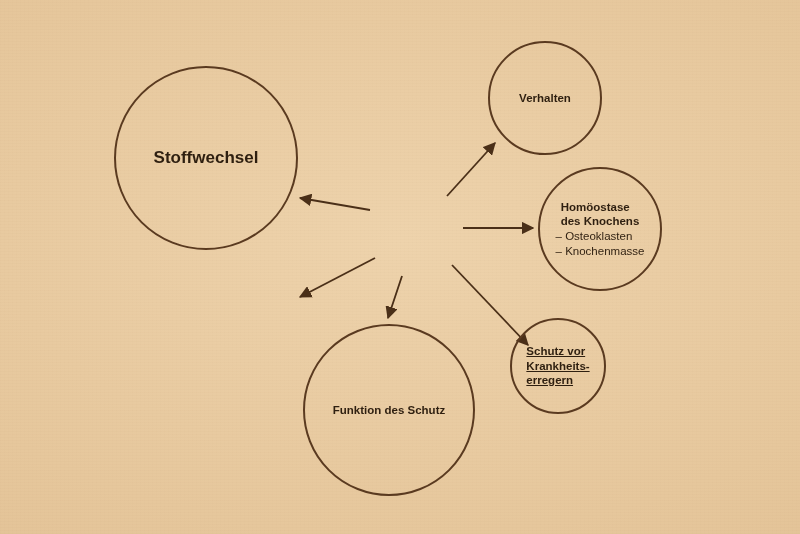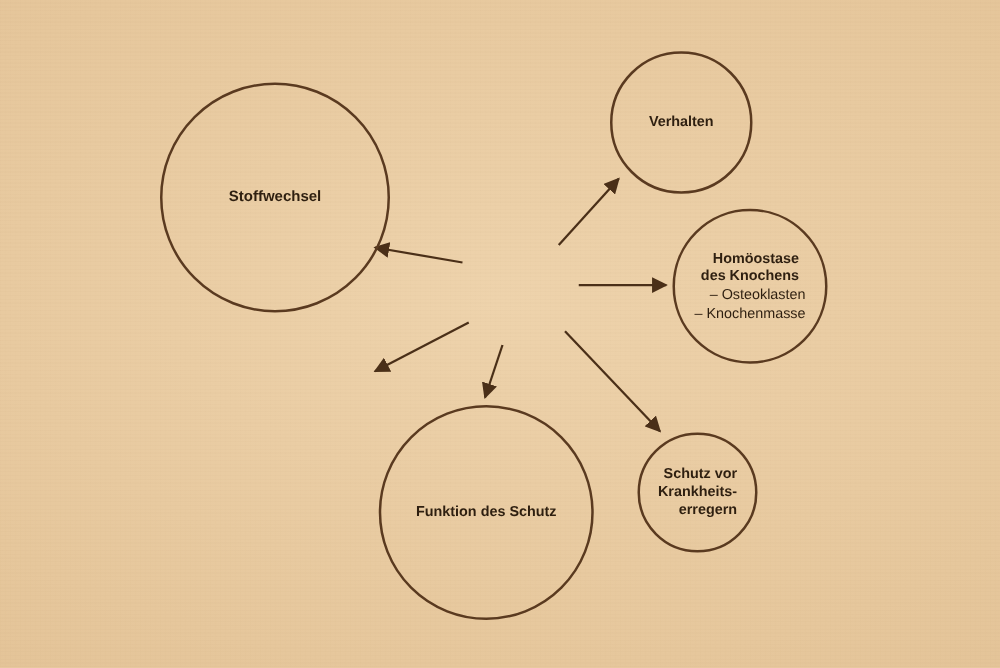--- a/index.html
+++ b/index.html
@@ -36,32 +36,32 @@
   }
   .node {
     position: absolute;
     border-radius: 50%;
     border: 2.2px solid #5a3a20;
     box-sizing: border-box;
     display: flex;
     flex-direction: column;
     align-items: center;
     justify-content: center;
-    text-align: right;
+    text-align: left;
     color: #2e1f10;
     line-height: 1.28;
   }
   .node .title {
     font-weight: bold;
     white-space: pre-line;
   }
   .node .lines {
     white-space: pre-line;
   }
-  .n-metabolism { font-size: 12px; margin-left: 14px; }
+  .n-metabolism { font-size: 17px; }
   .n-center     { font-size: 12.5px; }
   .n-behavior   { font-size: 11.5px; }
   .n-bone       { font-size: 11.5px; }
   .n-angio      { font-size: 11.5px; }
   .n-gutfn      { font-size: 11.5px; }
   .n-pathogen   { font-size: 11.5px; }
 </style>
 </head>
 <body>
 
@@ -97,20 +97,20 @@
     <div class="lines">– Osteoklasten
 – Knochenmasse</div>
   </div>
 
 
 
   <div class="node n-gutfn" style="left:303px; top:324px; width:172px; height:172px;">
     <div class="title">Funktion des Schutz</div>
   </div>
 
-  <div class="node n-pathogen" style="left:510px; top:346px; width:96px; height:96px;">
+  <div class="node n-pathogen" style="left:510px; top:318px; width:96px; height:96px;text-decoration:underline;">
     <div class="title">Schutz vor
 Krankheits-
 erregern</div>
   </div>
 
   <div id="grain"></div>
 </div>
 
 </body></html>

